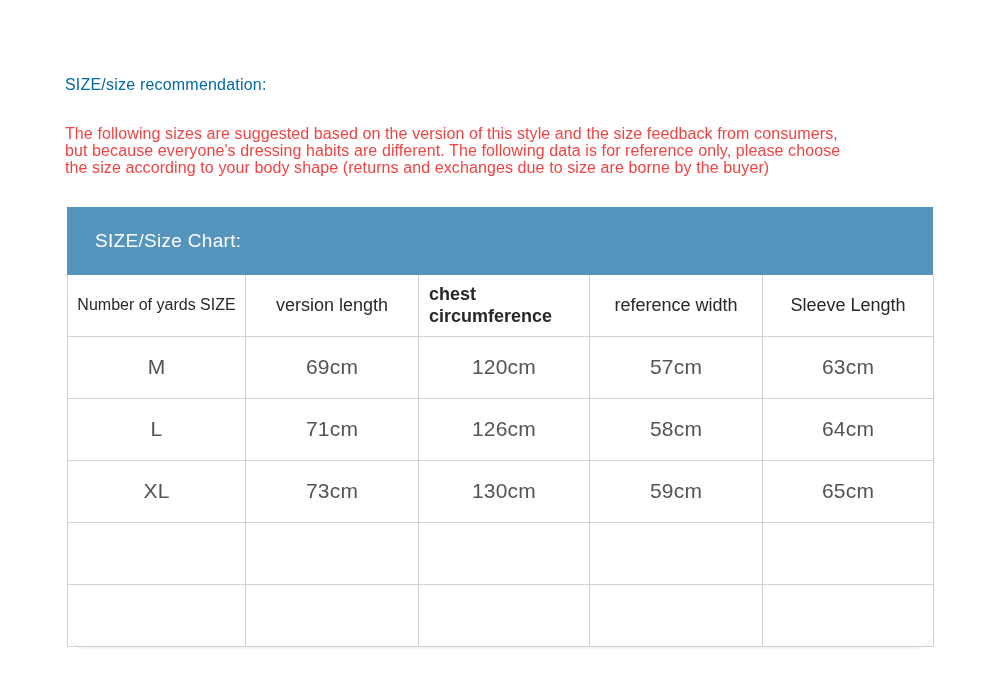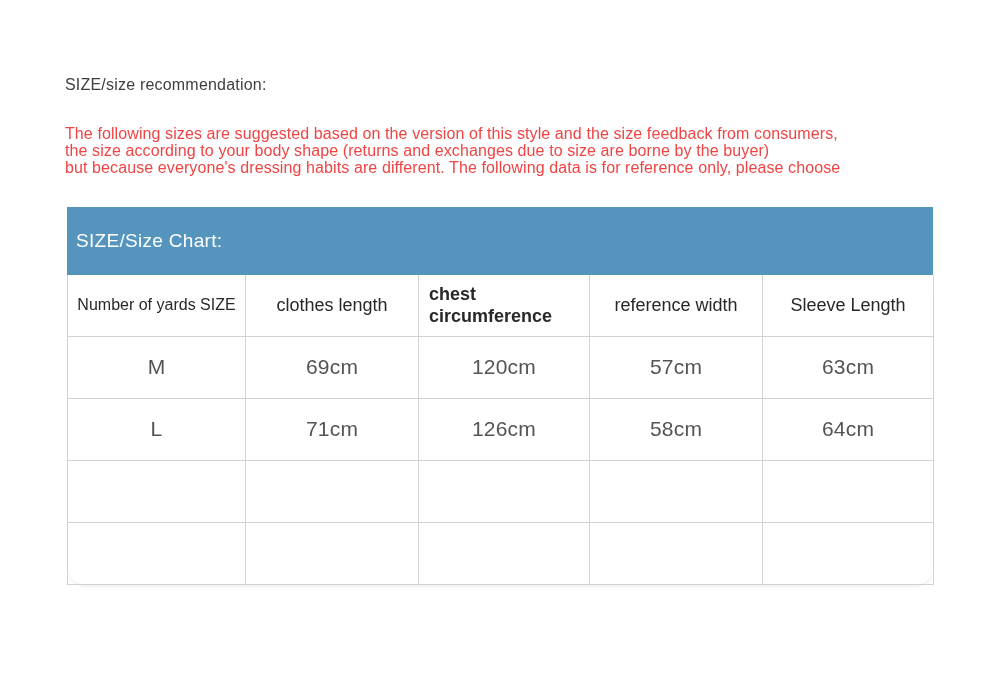--- a/index.html
+++ b/index.html
@@ -7,34 +7,34 @@
     width: 1000px; height: 674px;
     background: #ffffff;
     font-family: "Liberation Sans", "DejaVu Sans", sans-serif;
     color: #272727;
     overflow: hidden;
   }
   .canvas { position: relative; width: 1000px; height: 674px; background: #ffffff; }
 
   .rec-heading {
     position: absolute; left: 65px; top: 76px;
-    font-size: 16px; letter-spacing: 0.2px; color: #404040; text-align: right;
+    font-size: 16px; letter-spacing: 0.2px; color: #0369a1; text-align: right;
   }
   .rec-text {
     position: absolute; left: 65px; top: 125px;
     font-size: 16px; line-height: 17px; letter-spacing: 0.1px; color: #ef4444;
   }
   .rec-text .line { white-space: nowrap; }
 
   .chart-title-bar {
     position: absolute; left: 67px; top: 207px;
     width: 866px; height: 68px;
     background: #5594bc;
     display: flex; align-items: center;
-    padding-left: 9px;
+    padding-left: 28px;
   }
   .chart-title { color: #ffffff; font-size: 19px; letter-spacing: 0.3px; }
 
   table.size-table {
     position: absolute; left: 67px; top: 275px;
     width: 866px;
     border-collapse: collapse;
     table-layout: fixed;
     background: #ffffff;
     box-shadow: 0 2px 2px rgba(0,0,0,0.06);
@@ -68,40 +68,40 @@
 </style>
 </head>
 <body>
 
 <div class="canvas">
 
   <div class="rec-heading">SIZE/size recommendation:</div>
 
   <div class="rec-text">
     <div class="line">The following sizes are suggested based on the version of this style and the size feedback from consumers,</div>
+    <div class="line">but because everyone's dressing habits are different. The following data is for reference only, please choose</div>
     <div class="line">the size according to your body shape (returns and exchanges due to size are borne by the buyer)</div>
-    <div class="line">but because everyone's dressing habits are different. The following data is for reference only, please choose</div>
   </div>
 
   <div class="chart-title-bar">
     <span class="chart-title">SIZE/Size Chart:</span>
   </div>
 
   <table class="size-table">
     <colgroup>
       <col style="width:178px">
       <col style="width:173px">
       <col style="width:171px">
       <col style="width:173px">
       <col style="width:171px">
     </colgroup>
     <thead>
       <tr>
         <th class="col-size">Number of yards SIZE</th>
-        <th>clothes length</th>
+        <th>version length</th>
         <th class="col-chest"><span class="wrap">chest circumference</span></th>
         <th>reference width</th>
         <th>Sleeve Length</th>
       </tr>
     </thead>
     <tbody>
       <tr>
         <td>M</td>
         <td>69cm</td>
         <td>120cm</td>
@@ -109,20 +109,27 @@
         <td>63cm</td>
       </tr>
       <tr>
         <td>L</td>
         <td>71cm</td>
         <td>126cm</td>
         <td>58cm</td>
         <td>64cm</td>
       </tr>
       <tr>
+        <td>XL</td>
+        <td>73cm</td>
+        <td>130cm</td>
+        <td>59cm</td>
+        <td>65cm</td>
+      </tr>
+      <tr>
         <td></td>
         <td></td>
         <td></td>
         <td></td>
         <td></td>
       </tr>
       <tr>
         <td></td>
         <td></td>
         <td></td>

